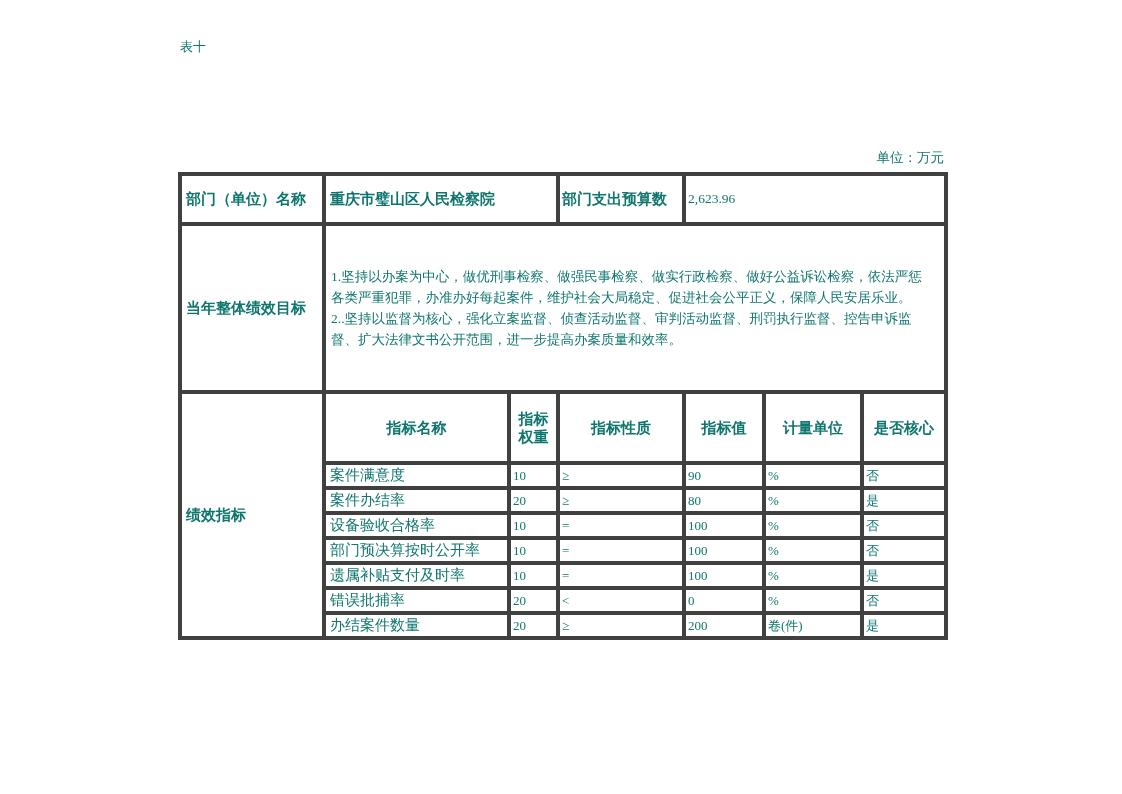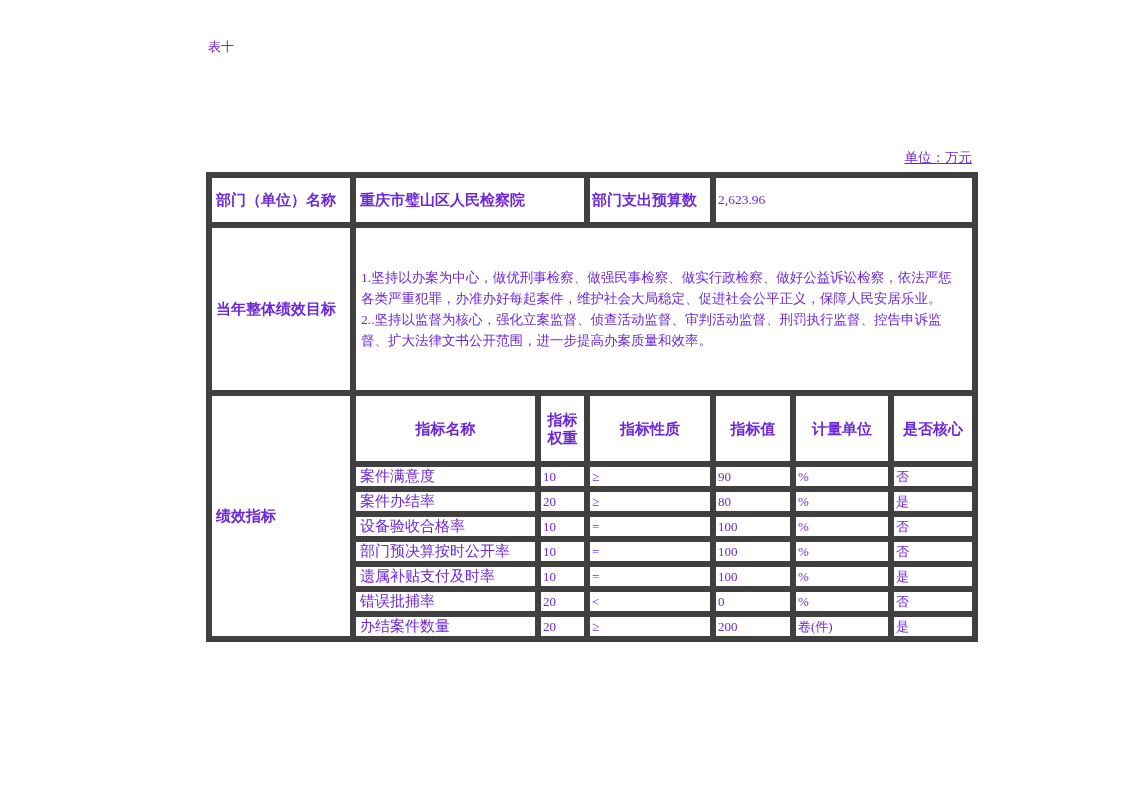--- a/index.html
+++ b/index.html
@@ -5,24 +5,23 @@
   html, body {
     margin: 0;
     padding: 0;
     background: #ffffff;
   }
   .page {
     position: relative;
     width: 952px;
     height: 794px;
     background: #ffffff;
-    color: #6d28d9;
+    color: #0f766e;
     font-family: "Liberation Serif", serif;
     overflow: hidden;
-    margin-left: 28px;
   }
   .doc-label {
     position: absolute;
     left: 180px;
     top: 38px;
     font-size: 13px;
     font-family: "Liberation Serif", serif;
   }
   .doc-title {
     position: absolute;
@@ -36,33 +35,32 @@
     letter-spacing: 1px;
   }
   .unit-note {
     position: absolute;
     left: 178px;
     top: 149px;
     width: 766px;
     text-align: right;
     font-size: 13.5px;
     font-family: "Liberation Serif", serif;
-    text-decoration: underline;
   }
   table.main-table {
     position: absolute;
     left: 178px;
     top: 172px;
     width: 766px;
     border-collapse: collapse;
     table-layout: fixed;
     border: 3px solid #000;
   }
   table.main-table td {
-    border: 6px solid #404040;
+    border: 4px solid #404040;
     padding: 0 2px;
     vertical-align: middle;
     overflow: hidden;
   }
   .hei {
     font-family: "Liberation Sans", sans-serif;
     font-weight: bold;
     font-size: 15px;
   }
   .song {

